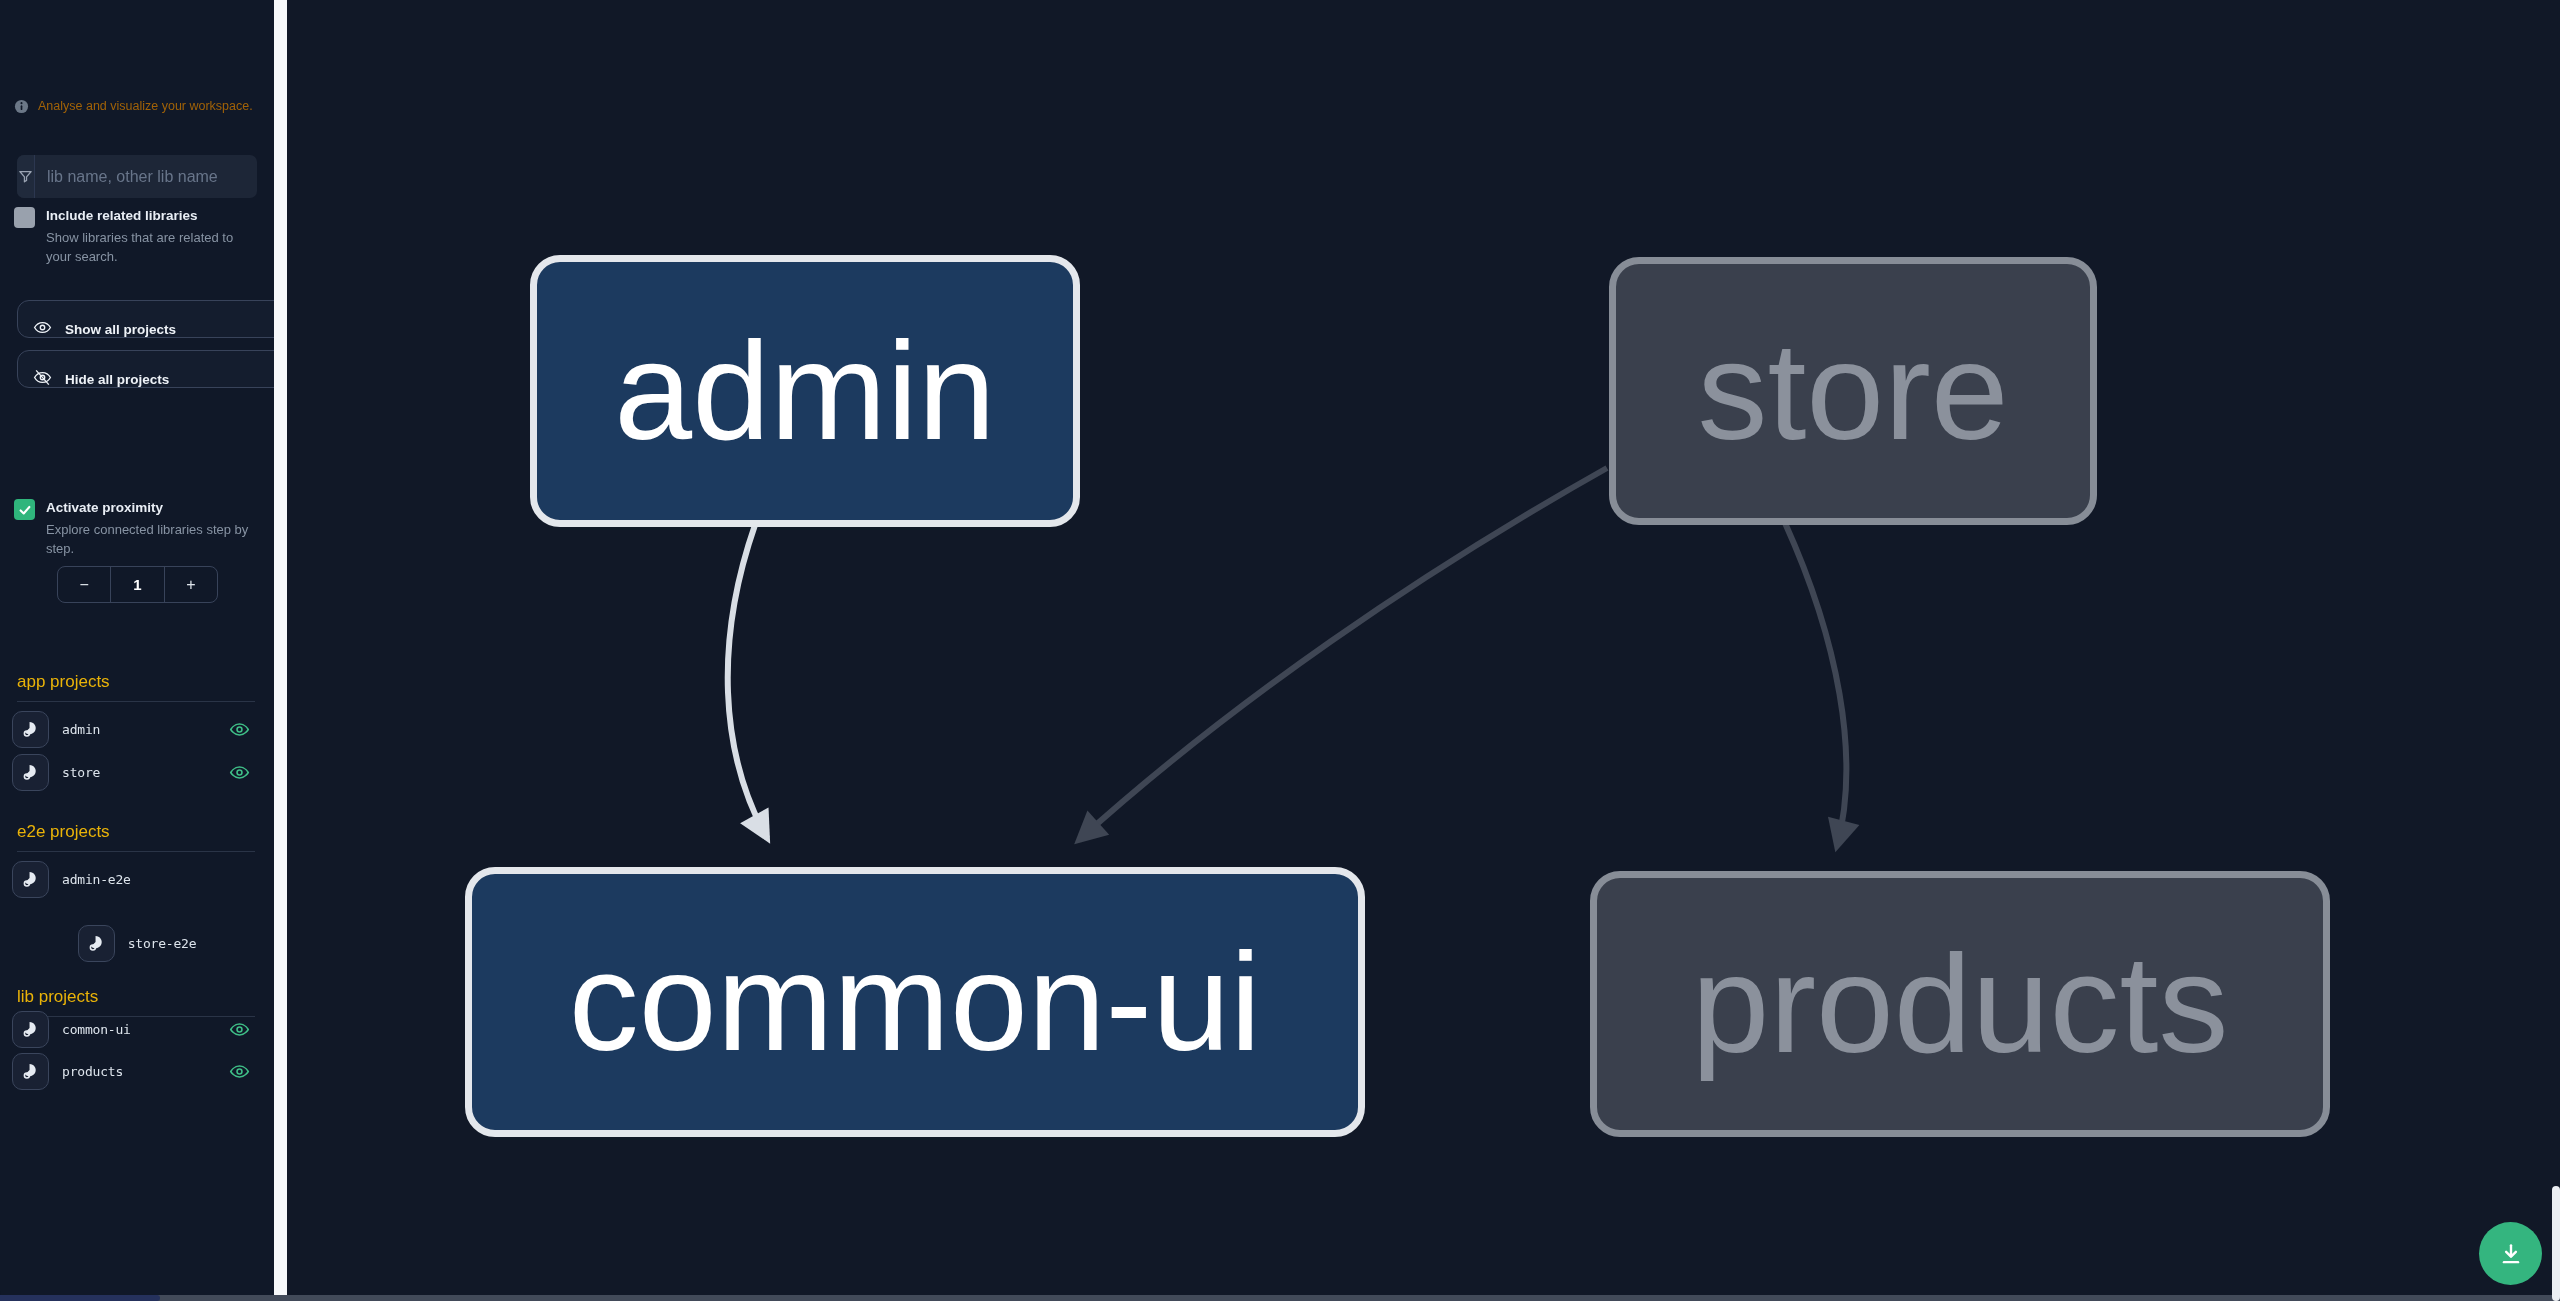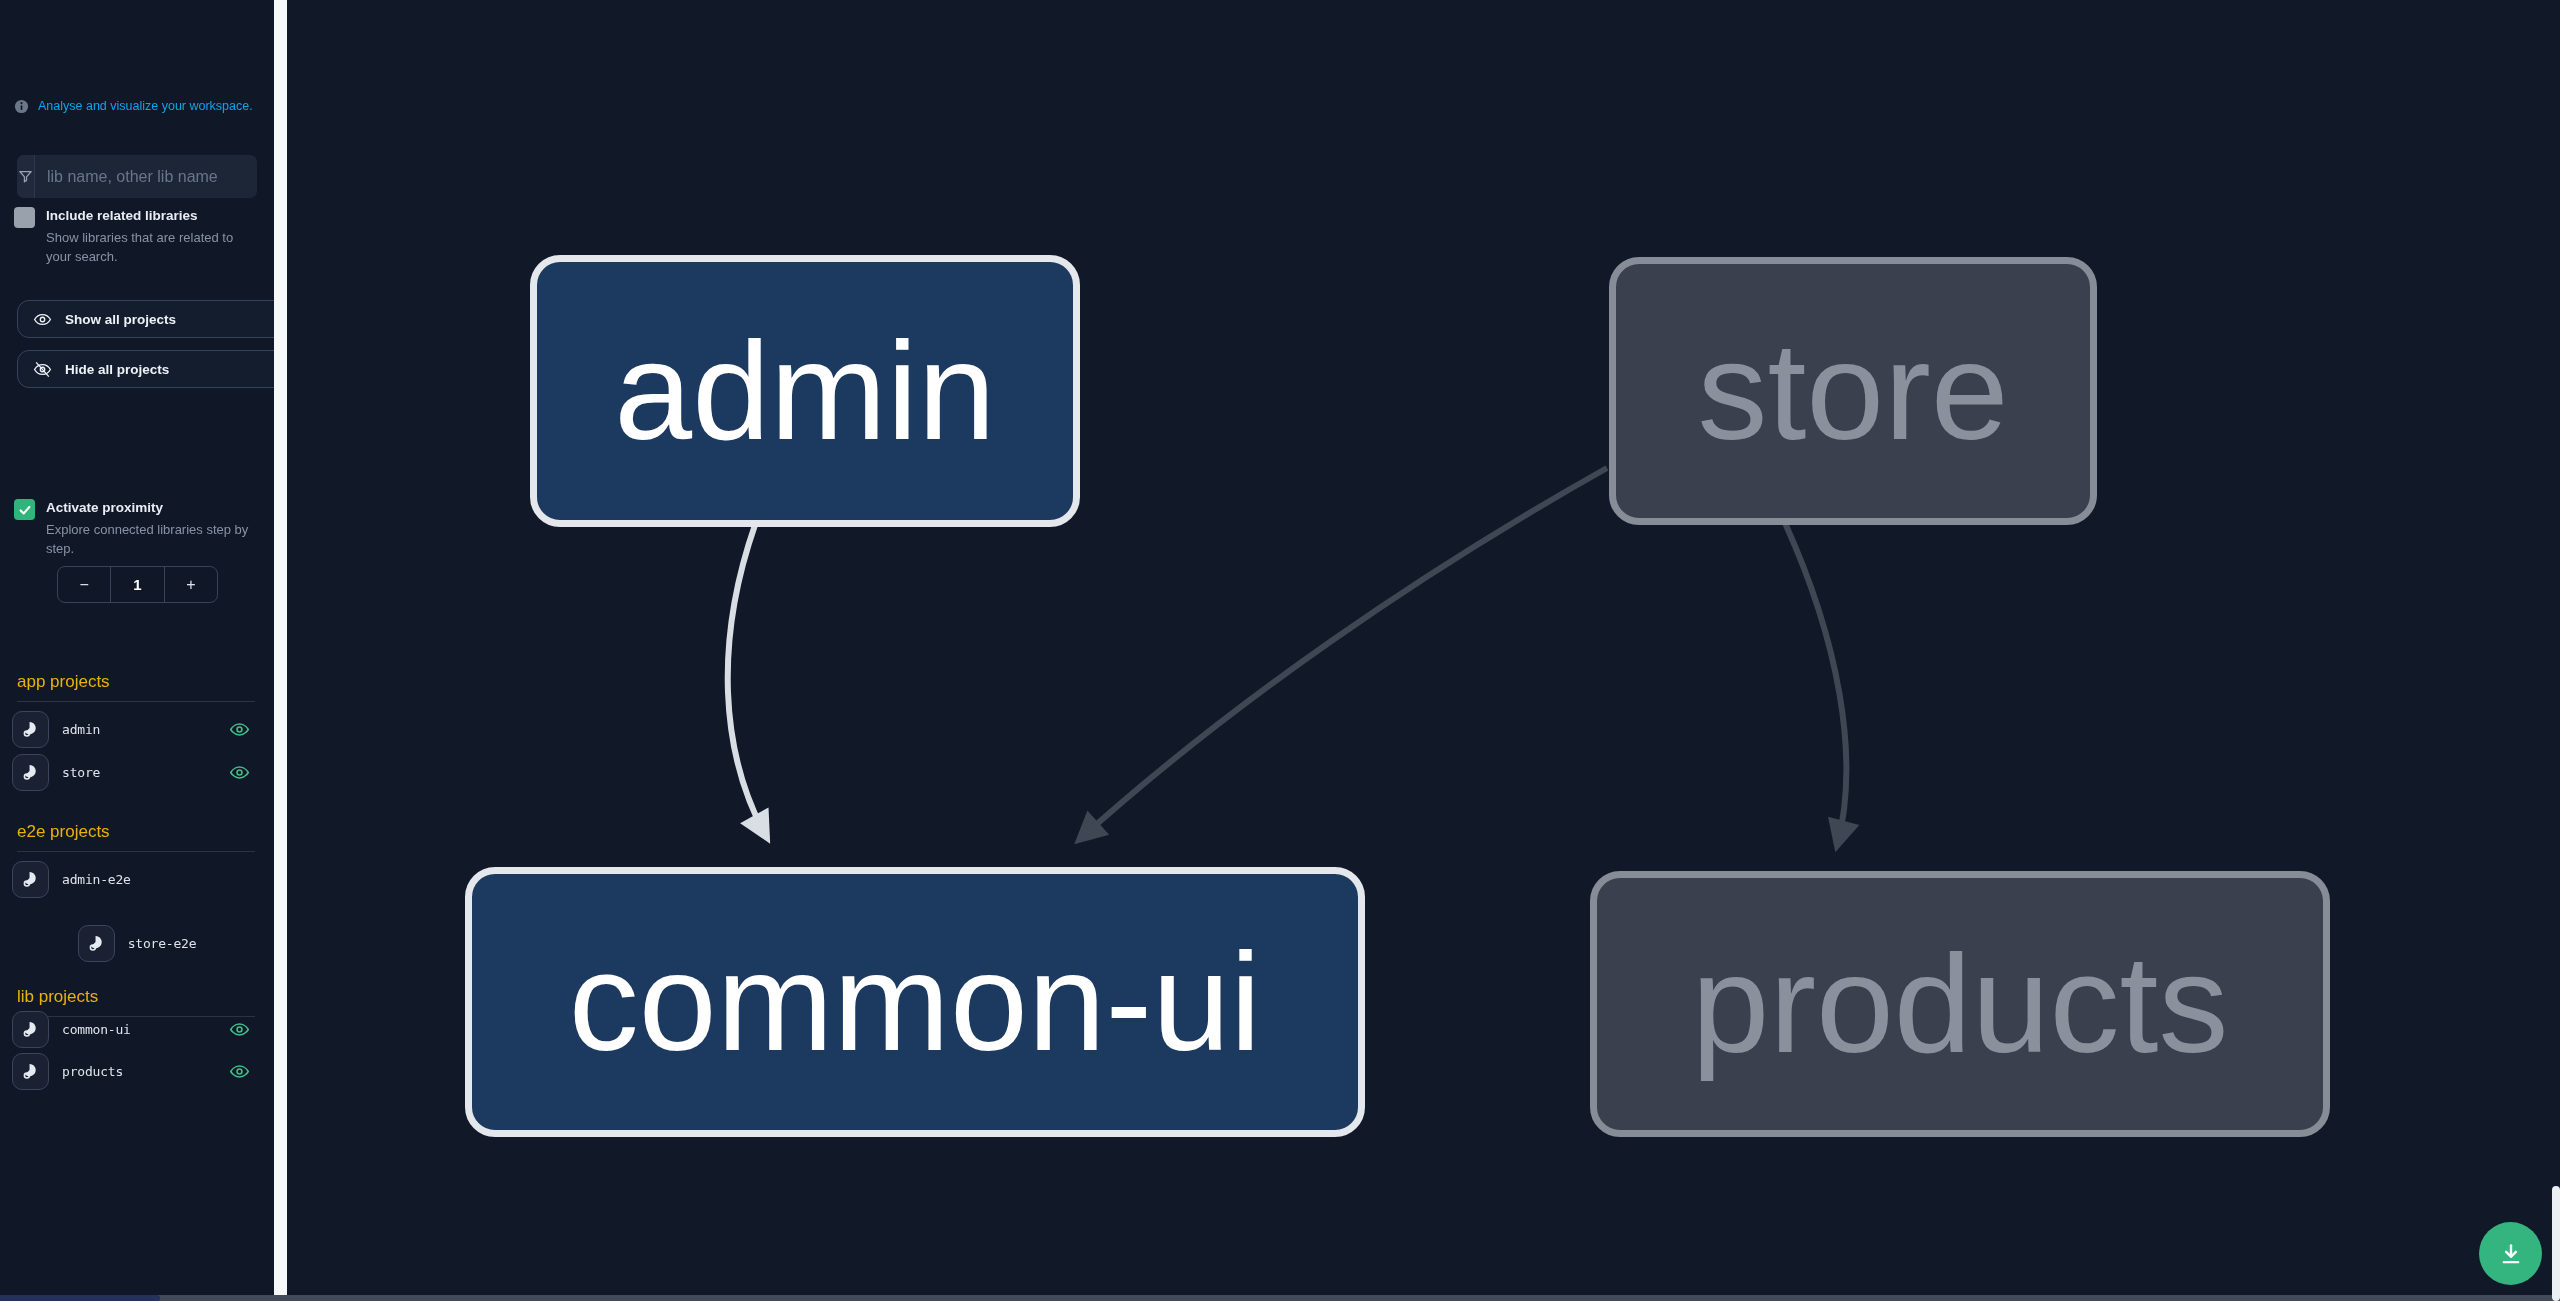--- a/index.html
+++ b/index.html
@@ -12,41 +12,41 @@
              background: #101828; border-bottom-left-radius: 10px; }
   .sb-header { position: absolute; left: 0; top: 0; width: 274px; height: 82px;
                background: #0d1522; border-bottom: 1px solid #1d2737;
                display: flex; align-items: center; padding: 0 16px; }
   .nx-logo { width: 46px; height: 42px; flex: 0 0 auto; }
   .sb-title { color: #ffffff; font-size: 21px; font-weight: 700; margin-left: 28px; letter-spacing: .2px; }
   .monitor-btn { margin-left: auto; width: 26px; height: 24px; cursor: pointer; }
 
   .info-row { position: absolute; left: 14px; top: 98px; width: 250px; display: flex; gap: 9px; align-items: flex-start; }
   .info-row svg { flex: 0 0 auto; margin-top: 1px; }
-  .tagline { color: #0ea5e9; font-size: 12.5px; line-height: 16px; }
+  .tagline { color: #a16207; font-size: 12.5px; line-height: 16px; }
 
   .filter-box { position: absolute; left: 17px; top: 155px; width: 240px; height: 43px;
                 background: #1d2637; border-radius: 7px; display: flex; align-items: stretch; overflow: hidden; }
   .filter-icon-cell { width: 45px; display: flex; align-items: center; justify-content: center;
                       border-right: 1px solid #2c3750; background: #202a3c; }
   .filter-input { flex: 1; background: transparent; border: none; outline: none;
                   color: #dbe2ec; font-size: 16px; padding: 0 12px; font-family: "Liberation Sans", sans-serif; }
   .filter-input::placeholder { color: #68758a; }
 
   .check-block { position: absolute; left: 14px; width: 248px; }
   .check-box { position: absolute; left: 0; top: 1px; width: 21px; height: 21px; border-radius: 4px; cursor: pointer; }
   .check-box.gray  { background: #99a1ad; }
   .check-box.white { background: #ffffff; }
   .check-box.green { background: #2fb57c; display: flex; align-items: center; justify-content: center; }
   .check-label { margin-left: 32px; color: #e9eef5; font-size: 13.5px; font-weight: 700; line-height: 20px; cursor: pointer; }
   .check-desc  { margin-left: 32px; color: #8793a3; font-size: 13px; line-height: 19px; width: 212px; margin-top: 2px; }
 
   .sb-btn { position: absolute; left: 17px; width: 275px; height: 38px;
             border: 1px solid #38435a; border-radius: 12px; background: #141d2e;
-            display: flex; align-items: center; gap: 13px; padding: 0 15px;
+            display: flex; align-items: flex-end; gap: 13px; padding: 0 15px;
             color: #eef2f7; font-size: 13.5px; font-weight: 700; cursor: pointer; }
 
   .stepper { position: absolute; left: 57px; top: 566px; width: 161px; height: 37px;
              border: 1px solid #38435a; border-radius: 8px; display: flex; overflow: hidden; }
   .stepper > div { flex: 1; display: flex; align-items: center; justify-content: center;
                    color: #dfe5ec; font-size: 16px; }
   .stepper .step-btn { cursor: pointer; }
   .stepper > div + div { border-left: 1px solid #38435a; }
   .stepper .step-value { font-weight: 700; font-size: 15px; color: #ffffff; }
 

